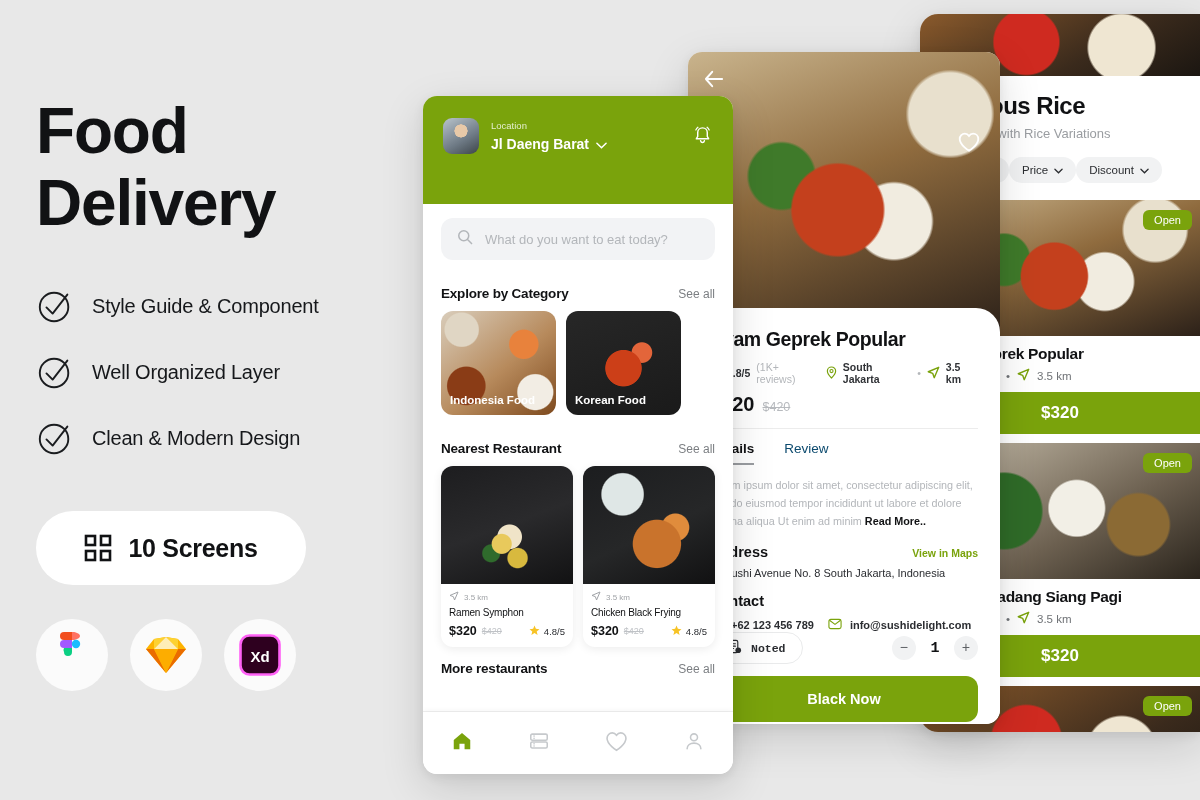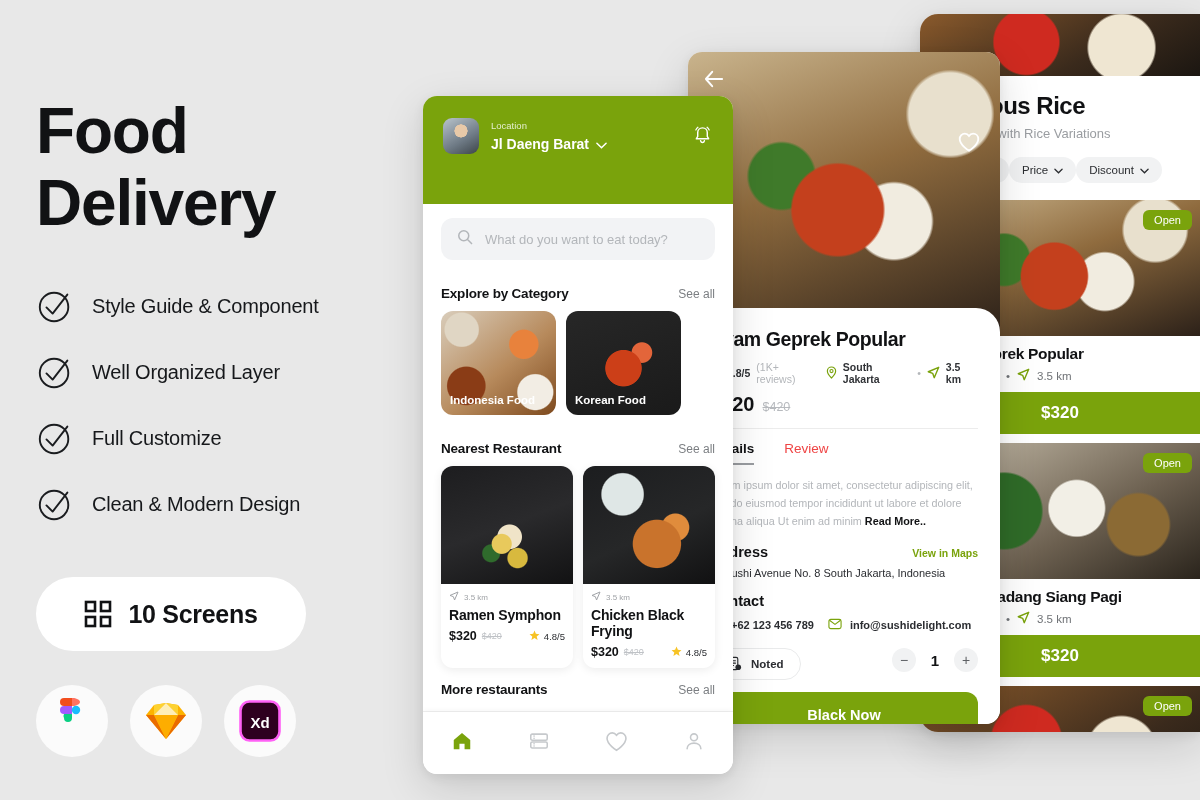--- a/index.html
+++ b/index.html
@@ -80,31 +80,31 @@
     position: absolute; left: 0; top: 256px; width: 312px; height: 416px;
     background: #fff; border-radius: 24px 24px 14px 14px; padding: 20px 22px 0 22px;
   }
   .pd-title { font-size: 19.5px; font-weight: 700; color: #111214; letter-spacing: -0.4px; }
   .pd-meta { display: flex; align-items: center; gap: 6px; margin-top: 10px; font-size: 10.5px; color: #303236; font-weight: 700; }
   .pd-meta .muted { color: #b3b6ba; font-weight: 400; }
   .pd-price { margin-top: 8px; font-size: 20px; font-weight: 700; color: #111214; display: flex; align-items: baseline; gap: 8px; }
   .pd-price .old { font-size: 12.5px; color: #b7babe; font-weight: 400; text-decoration: line-through; }
   .pd-divider { height: 1px; background: #ececec; margin: 12px 0 0 0; }
   .pd-tabs { display: flex; gap: 30px; margin-top: 12px; }
-  .pd-tab { font-size: 13.5px; color: #ef4444; padding-bottom: 7px; }
+  .pd-tab { font-size: 13.5px; color: #0c4a6e; padding-bottom: 7px; }
   .pd-tab.active { color: #111214; font-weight: 700; border-bottom: 2.5px solid #9a9da1; }
   .pd-desc { margin-top: 12px; font-size: 10.8px; line-height: 1.65; color: #b3b6ba; }
   .pd-desc b { color: #111214; }
   .pd-sec-head { display: flex; align-items: baseline; justify-content: space-between; margin-top: 14px; }
   .pd-sec-title { font-size: 14.5px; font-weight: 700; color: #111214; }
   .pd-link { font-size: 10.5px; color: #7aa30c; font-weight: 700; }
   .pd-addr { margin-top: 7px; font-size: 11px; color: #2b2d31; }
   .pd-contact-row { display: flex; align-items: center; gap: 14px; margin-top: 8px; font-size: 11px; color: #2b2d31; font-weight: 700; }
   .pd-contact-item { display: flex; align-items: center; gap: 8px; }
-  .pd-bottom { display: flex; align-items: flex-start; justify-content: space-between; margin-top: 16px; }
+  .pd-bottom { display: flex; align-items: center; justify-content: space-between; margin-top: 0; font-family: Liberation Mono, monospace; }
   .noted-btn {
     display: flex; align-items: center; gap: 9px; background: #fff;
     border: 1px solid #e9eaeb; border-radius: 18px; height: 32px; padding: 0 16px;
     font-size: 11.5px; color: #2b2d31; font-weight: 700;
   }
   .stepper { display: flex; align-items: center; gap: 14px; }
   .step-btn {
     width: 24px; height: 24px; border-radius: 50%; background: #f1f2f3;
     display: flex; align-items: center; justify-content: center;
     font-size: 14px; color: #5e6165; line-height: 1;
@@ -133,21 +133,21 @@
   .sec-title { font-size: 13.5px; font-weight: 700; color: #111214; letter-spacing: -0.2px; }
   .see-all { font-size: 12px; color: #7b7e82; }
   .cat-row { display: flex; gap: 10px; margin-top: 10px; }
   .cat-card { position: relative; width: 115px; height: 104px; border-radius: 12px; overflow: hidden; flex: 0 0 auto; }
   .cat-label { position: absolute; left: 9px; bottom: 9px; color: #fff; font-size: 11.5px; font-weight: 700; }
   .rest-row { display: flex; gap: 10px; margin-top: 10px; }
   .rest-card { width: 132px; background: #fff; border-radius: 12px; box-shadow: 0 2px 10px rgba(0,0,0,0.08); overflow: hidden; flex: 0 0 auto; }
   .rest-img { height: 118px; overflow: hidden; position: relative; }
   .rest-info { padding: 7px 8px 9px 8px; }
   .rest-dist { display: flex; align-items: center; gap: 5px; font-size: 8px; color: #a0a3a7; }
-  .rest-name { font-size: 14px; font-weight: 700; color: #111214; margin-top: 4px; letter-spacing: -0.2px; }
+  .rest-name { font-size: 10px; font-weight: 400; color: #111214; margin-top: 4px; letter-spacing: -0.2px; }
   .rest-price { display: flex; align-items: center; gap: 5px; margin-top: 6px; }
   .rest-price .new { font-size: 12.5px; font-weight: 700; color: #111214; }
   .rest-price .old { font-size: 9px; color: #bfc2c6; text-decoration: line-through; }
   .rest-rate { display: flex; align-items: center; gap: 4px; margin-left: auto; font-size: 9.5px; color: #2b2d31; }
   .more-head { display: flex; align-items: baseline; justify-content: space-between; margin-top: 14px; }
   .ph-navbar {
     position: absolute; left: 0; bottom: 0; width: 310px; height: 62px; background: #fff;
     display: flex; align-items: center; justify-content: space-around;
     box-shadow: 0 -1px 6px rgba(0,0,0,0.05);
   }
@@ -230,29 +230,20 @@
         </span>
         <span class="feature-label">Well Organized Layer</span>
       </div>
       <div class="feature-row">
         <span class="check-icon">
           <svg viewBox="0 0 40 40" class="fill">
               <circle cx="19" cy="21" r="15" fill="none" stroke="#1a1c1f" stroke-width="2"></circle>
               <path d="M11 21.5 L17.5 28 L33 8" fill="none" stroke="#1a1c1f" stroke-width="2" stroke-linecap="round" stroke-linejoin="round"></path>
             </svg>
         </span>
-        <span class="feature-label">Full Customize</span>
-      </div>
-      <div class="feature-row">
-        <span class="check-icon">
-          <svg viewBox="0 0 40 40" class="fill">
-              <circle cx="19" cy="21" r="15" fill="none" stroke="#1a1c1f" stroke-width="2"></circle>
-              <path d="M11 21.5 L17.5 28 L33 8" fill="none" stroke="#1a1c1f" stroke-width="2" stroke-linecap="round" stroke-linejoin="round"></path>
-            </svg>
-        </span>
         <span class="feature-label">Clean &amp; Modern Design</span>
       </div>
     </div>
 
     <div class="screens-badge">
       <span class="grid-icon">
         <svg viewBox="0 0 28 28" class="fill">
           <rect x="2" y="2" width="9" height="9" fill="none" stroke="#111214" stroke-width="2.6"></rect>
           <rect x="17" y="2" width="9" height="9" fill="none" stroke="#111214" stroke-width="2.6"></rect>
           <rect x="2" y="17" width="9" height="9" fill="none" stroke="#111214" stroke-width="2.6"></rect>

